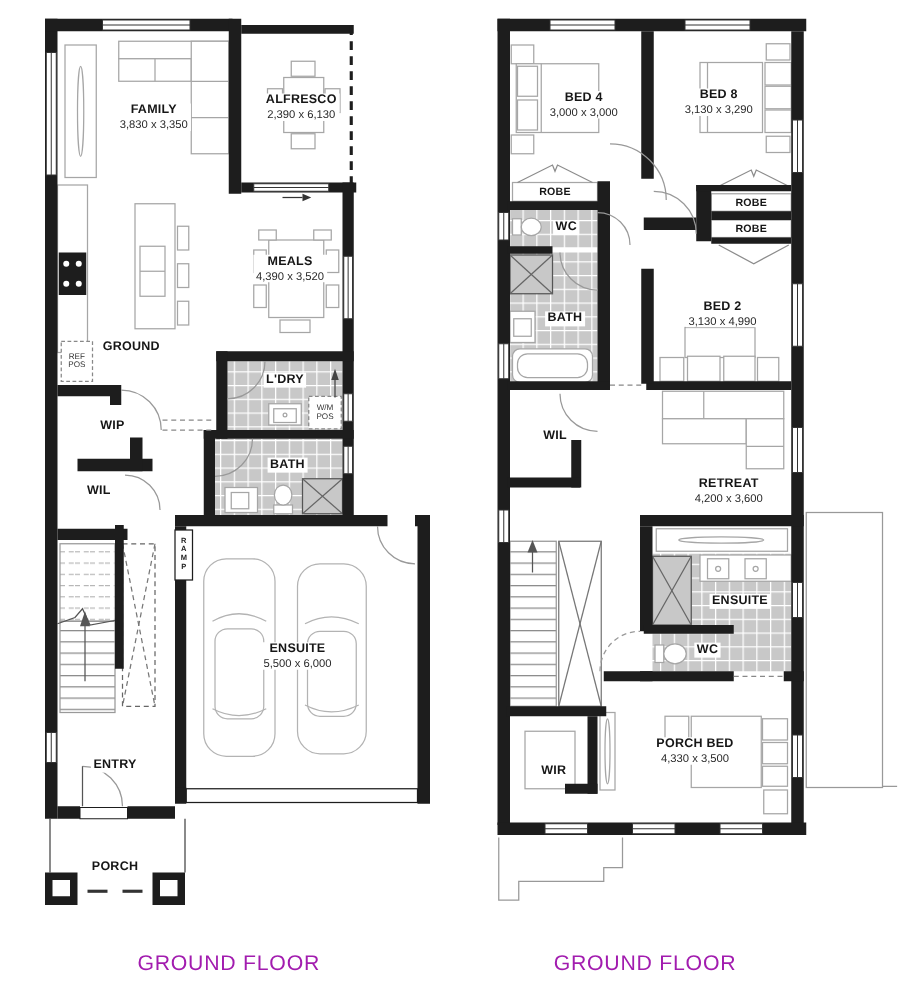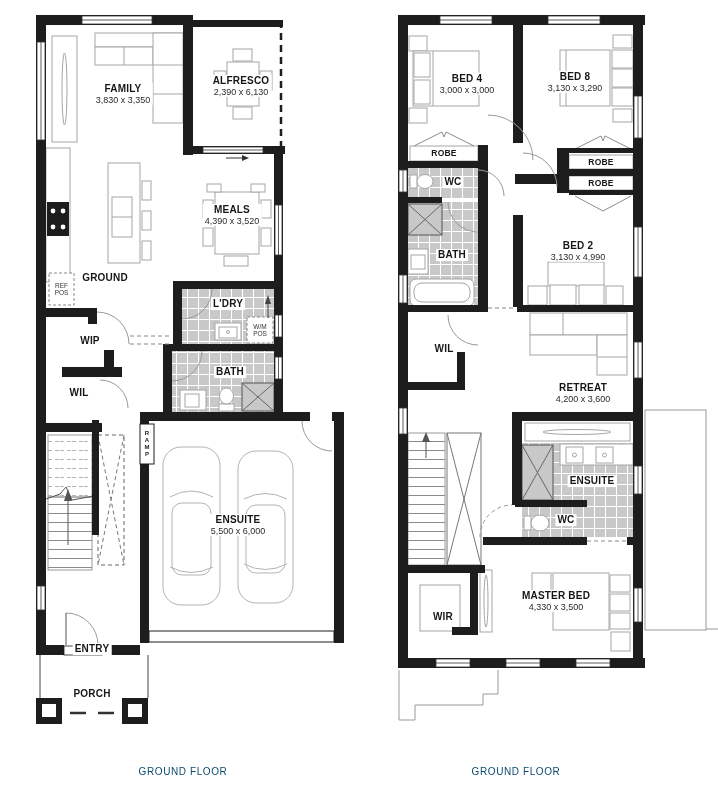--- a/index.html
+++ b/index.html
@@ -8,21 +8,21 @@
   #stage svg{position:absolute;left:0;top:0;}
   .lbl{position:absolute;transform:translate(-50%,-50%);text-align:center;line-height:1.18;
        background:#fff;padding:0 2px;white-space:nowrap;}
   .lbl .nm{display:block;font-weight:bold;font-size:10px;letter-spacing:.2px;color:#161616;}
   .lbl .dm{display:block;font-size:9px;color:#2a2a2a;}
   .lbl .dm:empty{display:none;}
   .tiny{position:absolute;transform:translate(-50%,-50%);font-size:6.5px;line-height:1.1;
         color:#333;text-align:center;white-space:pre-line;background:transparent;}
   .vlbl{position:absolute;transform:translate(-50%,-50%);writing-mode:vertical-rl;
         text-orientation:upright;font-size:6px;font-weight:bold;color:#222;letter-spacing:1px;}
-  .caption{position:absolute;transform:translate(-50%,-50%);font-size:10px;color:#0c4a6e;
+  .caption{position:absolute;transform:translate(-50%,-50%);font-size:17px;color:#a21caf;
            letter-spacing:.6px;white-space:nowrap;}
 </style>
 </head>
 <body>
 
 <div id="stage">
 
 <svg width="718" height="788" viewBox="0 0 718 788">
   <defs>
     <pattern id="tl" width="11" height="11" patternUnits="userSpaceOnUse">
@@ -390,21 +390,21 @@
       <span class="nm">BATH</span>
     </div>
   <div class="lbl" style="left:79px;top:393px">
       <span class="nm">WIL</span>
     </div>
   <div class="vlbl" style="left:147px;top:444px">RAMP</div>
   <div class="lbl" style="left:238px;top:525px">
       <span class="nm">ENSUITE</span>
       <span class="dm">5,500 x 6,000</span>
     </div>
-  <div class="lbl" style="left:92px;top:649px">
+  <div class="lbl" style="left:92px;top:612px">
       <span class="nm">ENTRY</span>
     </div>
   <div class="lbl" style="left:92px;top:694px">
       <span class="nm">PORCH</span>
     </div>
 
   <div class="lbl" style="left:467px;top:84px">
       <span class="nm">BED 4</span>
       <span class="dm">3,000 x 3,000</span>
     </div>
@@ -441,19 +441,19 @@
   <div class="lbl" style="left:592px;top:481px">
       <span class="nm">ENSUITE</span>
     </div>
   <div class="lbl" style="left:566px;top:520px">
       <span class="nm">WC</span>
     </div>
   <div class="lbl" style="left:443px;top:617px">
       <span class="nm">WIR</span>
     </div>
   <div class="lbl" style="left:556px;top:601px">
-      <span class="nm">MASTER BED</span>
+      <span class="nm">PORCH BED</span>
       <span class="dm">4,330 x 3,500</span>
     </div>
 
   <div class="caption" style="left:183px;top:771px">GROUND FLOOR</div>
   <div class="caption" style="left:516px;top:771px">GROUND FLOOR</div>
 </div>
 
 </body></html>

